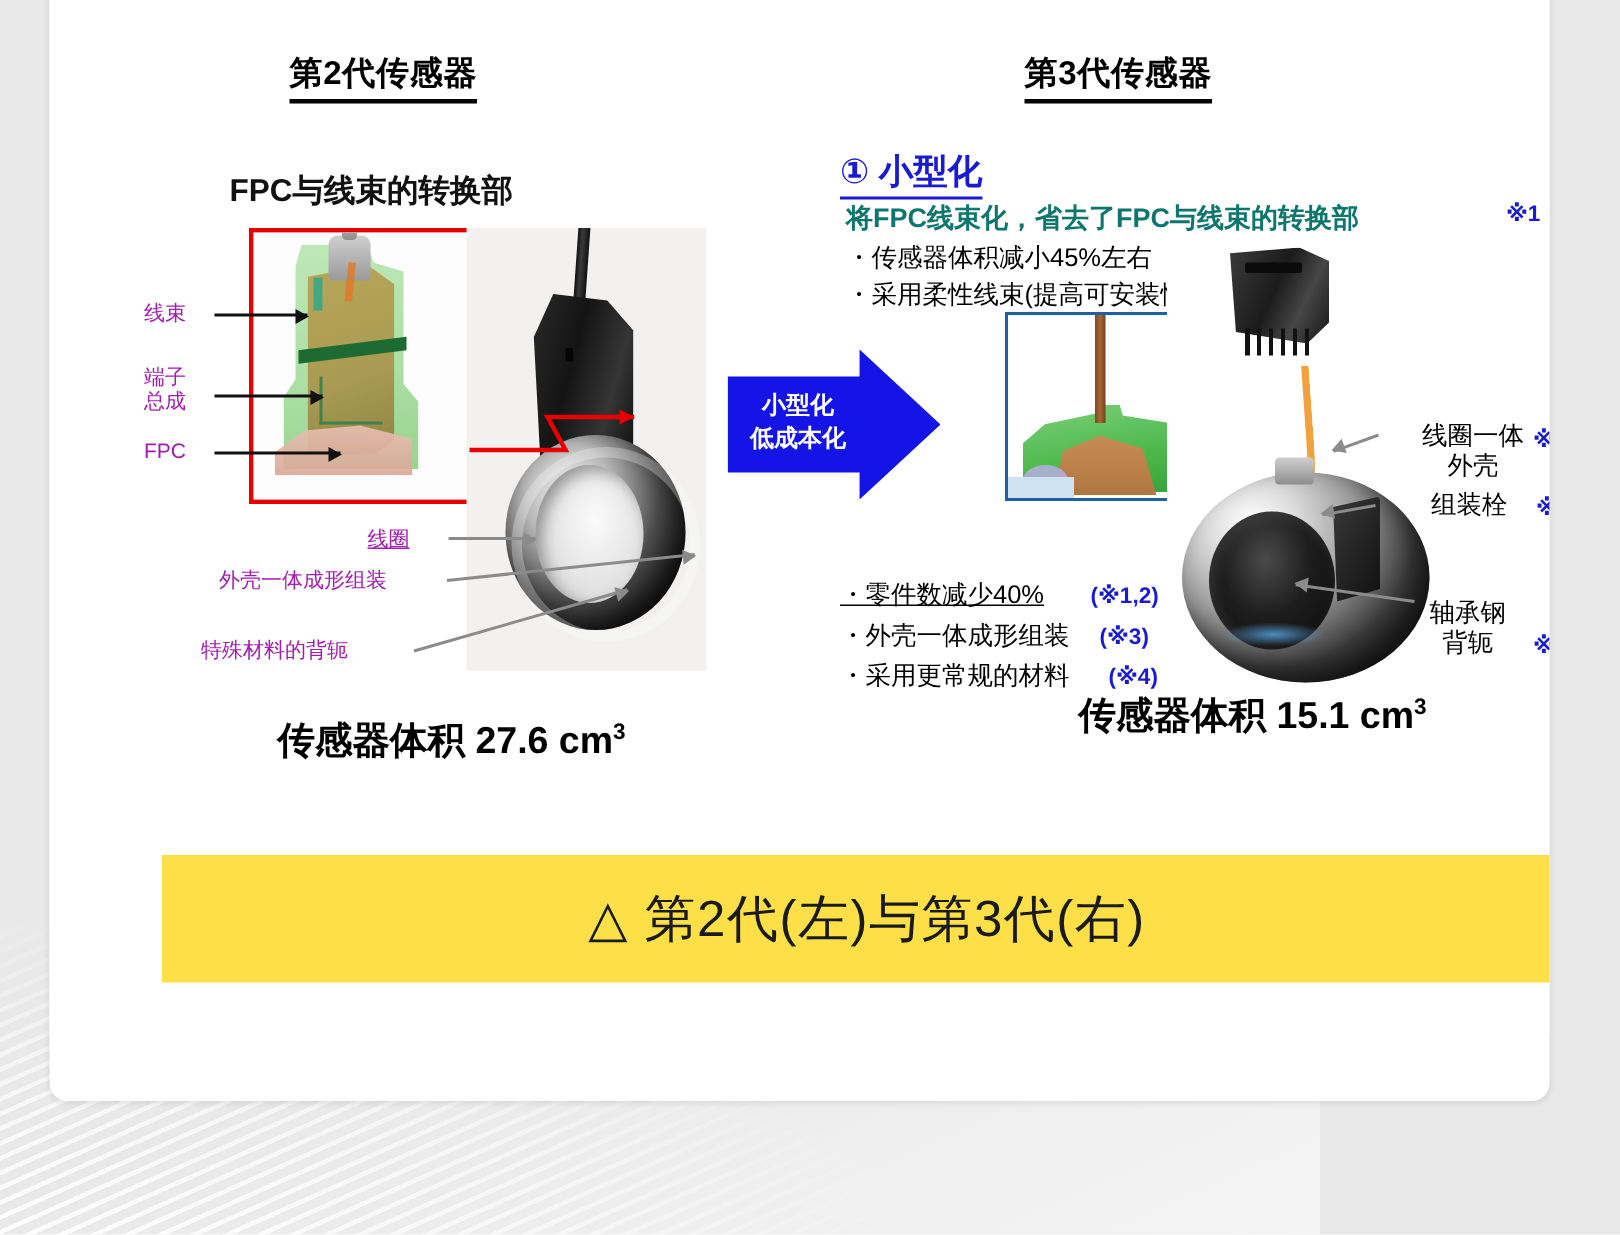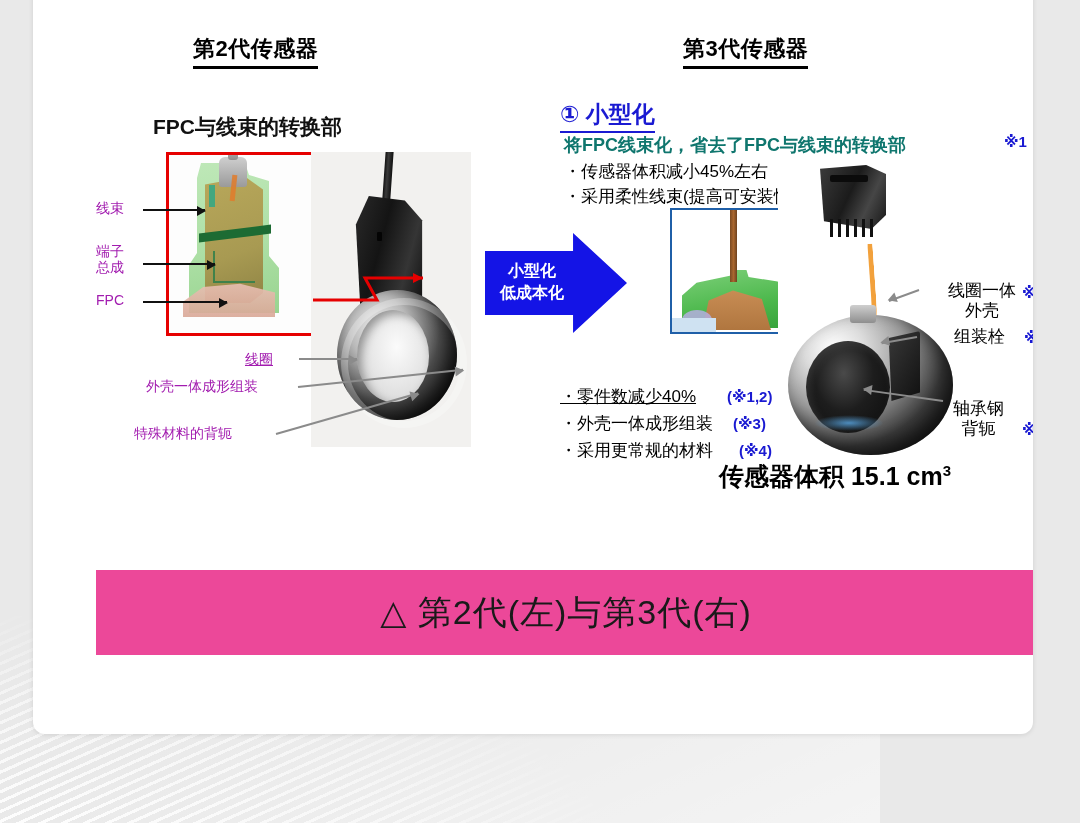--- a/index.html
+++ b/index.html
@@ -281,22 +281,22 @@
   #vol-right{left:686px;top:460px;}
   .vol sup{font-size:15px;}
   #mid-note{
     position:absolute;left:453px;top:484px;width:236px;text-align:center;color:#111;line-height:1.35;
   }
   #mid-note .m1{font-size:16px;}
   #mid-note .m2{font-size:13px;}
 
   
   #caption-bar{
-    position:absolute;left:63px;top:570px;width:940px;height:85px;
-    background:#ec4899;display:flex;align-items:center;justify-content:center;
+    position:absolute;left:75px;top:570px;width:940px;height:85px;
+    background:#fde047;display:flex;align-items:center;justify-content:center;
   }
   #caption-text{font-size:34px;color:#1a1a1a;letter-spacing:1px;}
 </style>
 </head>
 <body>
 
 <div id="bg-stripes"></div>
 <div id="bg-sweep"></div>
 
 <div id="page-card"></div>
@@ -353,20 +353,23 @@
 
   <div class="lbl" id="lbl-coil">线圈</div>
   <div class="thin-line" style="left:266px;top:358px;width:58px;"></div>
 
   <div class="lbl" id="lbl-housing">外壳一体成形组装</div>
   <div class="thin-line" style="left:265px;top:386px;width:166px;transform:rotate(-6deg);"></div>
 
   <div class="lbl" id="lbl-backyoke">特殊材料的背轭</div>
   <div class="thin-line" style="left:243px;top:433px;width:148px;transform:rotate(-16deg);"></div>
 
+  <div class="vol" id="vol-left">
+    <span>传感器体积 27.6 cm</span><sup>3</sup>
+  </div>
 
   <div id="big-arrow">
     <div class="atxt">
       <div>小型化</div>
       <div>低成本化</div>
     </div>
   </div>
 
 
   <div class="sec-head" id="head1">

